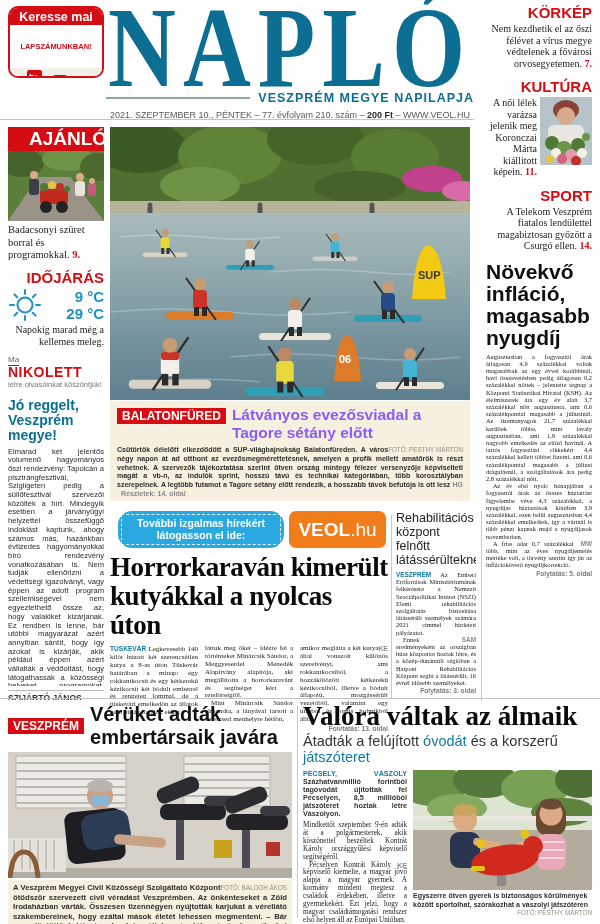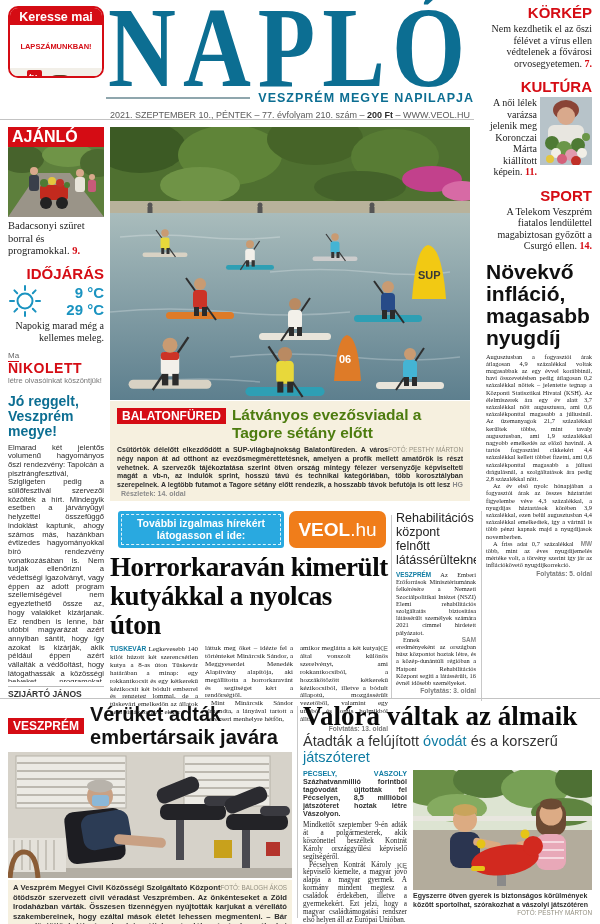--- a/index.html
+++ b/index.html
@@ -38,50 +38,50 @@
   .infl-lead{font-family:"Liberation Sans",sans-serif;font-weight:bold;font-size:7.5px;line-height:8.4px;
       text-align:justify;color:#333;margin-bottom:5px;}
   .loc{color:#0f7ca3;font-weight:bold;font-family:"Liberation Sans",sans-serif;}
   .tiny-body{font-size:6.4px;line-height:7.2px;text-align:justify;}
   .tiny-body p{margin:0;}
   .tiny-body p.ind{text-indent:7px;}
   .sig{color:#8a8a8a;font-weight:bold;font-family:"Liberation Sans",sans-serif;float:right;}
   .more{color:#7c7c7c;font-weight:bold;font-family:"Liberation Sans",sans-serif;text-align:right;font-size:6.6px;margin-top:1px;}
   
   .lrail{left:8px;top:127px;width:96px;height:573px;overflow:hidden;}
-  .aj-head{background:#d50c14;color:#fff;font-weight:bold;font-size:16px;padding:1px 4px;font-family:"Liberation Sans",sans-serif;}
+  .aj-head{background:#d50c14;color:#fff;font-weight:bold;font-size:19px;padding:1px 21px;font-family:"Liberation Sans",sans-serif;}
   .aj-cap{font-size:10.5px;line-height:12.5px;margin-top:3px;}
   .red-title{color:#d50c14;font-weight:bold;font-size:15px;text-align:right;font-family:"Liberation Sans",sans-serif;margin-top:7px;}
   .wx-row{display:flex;align-items:center;margin-top:2px;}
   .wx-temps{flex:1;text-align:right;color:#1a93c0;font-weight:bold;font-size:15px;line-height:17px;font-family:"Liberation Sans",sans-serif;}
   .wx-text{font-size:10px;line-height:12px;text-align:right;margin-top:2px;}
   .ma{font-family:"Liberation Sans",sans-serif;font-size:8px;color:#666;margin-top:7px;}
   .ma span{border-bottom:1px solid #d50c14;padding-bottom:1px;}
   .nik{color:#d50c14;font-weight:bold;font-size:14px;letter-spacing:.5px;font-family:"Liberation Sans",sans-serif;}
   .nik-sub{font-family:"Liberation Sans",sans-serif;font-size:7.5px;color:#777;}
   .greet{color:#0c6e92;font-weight:bold;font-size:14px;line-height:15px;font-family:"Liberation Sans",sans-serif;margin-top:9px;}
   .opcol{font-family:"Liberation Sans",sans-serif;font-size:7.6px;line-height:8.7px;text-align:justify;
          margin-top:5px;height:238px;overflow:hidden;color:#2a2a2a;}
   .author{border-top:1px solid #bbb;margin-top:4px;padding-top:2px;font-family:"Liberation Sans",sans-serif;
           font-weight:bold;font-size:8.5px;color:#333;}
   .email{font-family:"Liberation Sans",sans-serif;font-size:6.8px;color:#888;}
   
   .mainphoto{left:110px;top:127px;width:360px;height:273px;overflow:hidden;}
   .balcap{left:110px;top:401px;width:360px;height:100px;background:#f6f0df;box-sizing:border-box;padding:5px 7px;}
   .tag{background:#d50c14;color:#fff;font-weight:bold;font-family:"Liberation Sans",sans-serif;
        font-size:12px;padding:1px 5px;margin-right:6px;}
-  .balcap-title{font-family:"Liberation Sans",sans-serif;font-weight:bold;font-size:15.5px;color:#4d7c0f;}
+  .balcap-title{font-family:"Liberation Sans",sans-serif;font-weight:bold;font-size:15.5px;color:#8b5cf6;}
   .capline{display:flex;align-items:baseline;margin-bottom:4px;}
   .balcap-text{font-family:"Liberation Sans",sans-serif;font-weight:bold;font-size:7px;line-height:8.8px;
        text-align:justify;color:#2e2e2e;}
   .credit{color:#938f80;font-family:"Liberation Sans",sans-serif;font-size:6.3px;font-variant:small-caps;float:right;font-weight:normal;}
   .grey-b{color:#8a8a8a;}
   
   .banner{left:118px;top:511px;width:268px;height:37px;display:flex;}
-  .ban-blue{flex:1;background:#29a9e0;border-radius:3px;padding:3px;box-sizing:border-box;margin-right:5px;}
+  .ban-blue{flex:1;background:#29a9e0;border-radius:14px;padding:3px;box-sizing:border-box;margin-right:5px;}
   .ban-blue-in{border:1px dashed rgba(255,255,255,.85);height:100%;box-sizing:border-box;display:flex;
        flex-direction:column;justify-content:center;text-align:center;color:#fff;font-weight:bold;
        font-size:10.5px;line-height:11.5px;font-family:"Liberation Sans",sans-serif;}
   .ban-orange{width:97px;background:#f07d1a;border-radius:7px;display:flex;align-items:center;justify-content:center;
        color:#fff;font-family:"Liberation Sans",sans-serif;font-size:19px;font-weight:bold;}
   .ban-orange .tld{font-weight:normal;}
   
   .horror{left:110px;top:553px;width:278px;}
   .h-title{font-family:"Liberation Serif",serif;font-weight:bold;font-size:27px;line-height:29px;
       letter-spacing:-.4px;color:#0a0a0a;}
@@ -157,21 +157,21 @@
     <div class="dateline">
       <span>2021. SZEPTEMBER 10., PÉNTEK – 77. évfolyam 210. szám – </span><b>200 Ft</b><span> – </span><span>WWW.VEOL.HU</span>
     </div>
   </div>
 
   <div class="abs rule" style="left:0;top:119px;width:474px;height:1px;"></div>
 
   <div class="abs rrail">
     <div class="rr-sec">
       <div class="rr-title">KÖRKÉP</div>
-      <div class="rr-text"><span>Nem kezdhetik el az őszi félévet a vírus ellen védtelenek a fővárosi orvosegyetemen. </span><span class="rr-page">7.</span></div>
+      <div class="rr-text"><span>Nem kezdhetik el az őszi félévet a vírus megye védtelenek a fővárosi orvosegyetemen. </span><span class="rr-page">7.</span></div>
     </div>
     <div class="rr-sec">
       <div class="rr-title">KULTÚRA</div>
       <div class="rr-kult">
         <div class="rr-text"><span>A női lélek varázsa jelenik meg Koronczai Márta kiállított képein. </span><span class="rr-page">11.</span></div>
         <svg width="52" height="68" viewBox="0 0 52 68" style="margin-top:2px;">
           <rect width="52" height="68" fill="#b7c3c9"></rect>
           <ellipse cx="26" cy="13" rx="13" ry="10" fill="#8a4436"></ellipse>
           <circle cx="26" cy="19" r="9" fill="#d9a98c"></circle>
           <rect x="8" y="28" width="36" height="22" rx="6" fill="#e8e6e0"></rect>

